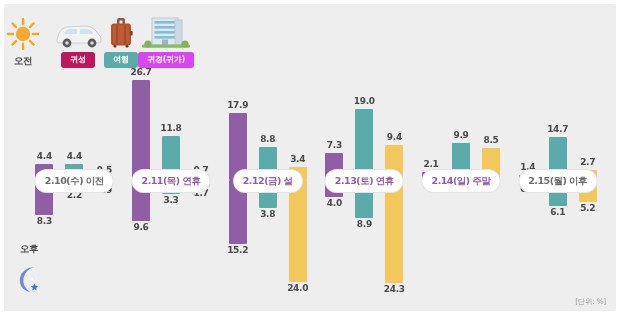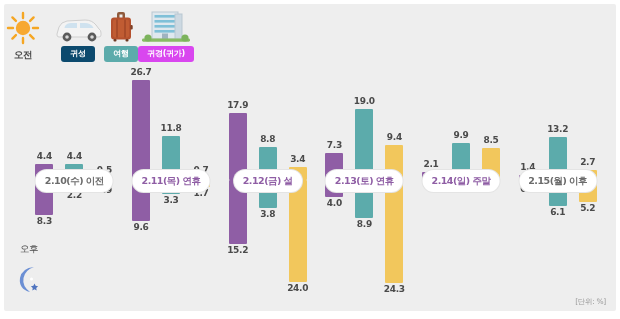--- a/index.html
+++ b/index.html
@@ -19,21 +19,21 @@
   #panel{
     position:absolute;
     left:4px;top:4px;
     width:612px;height:307px;
     background:#eeeeee;
     border-radius:2px;
   }
 
   
   #legend{
-    position:absolute;left:6px;top:6px;
+    position:absolute;left:6px;top:12px;
     height:56px;
     display:flex;align-items:flex-end;justify-content:space-between;
   }
   .leg-col{display:flex;flex-direction:column;align-items:center;}
   .leg-icon{height:34px;display:flex;align-items:flex-end;justify-content:center;}
   .leg-pill{
     margin-top:3px;
     color:#ffffff;font-size:8px;font-weight:bold;
     padding:2px 9px 3px;border-radius:3px;
     letter-spacing:-0.3px;white-space:nowrap;
@@ -44,21 +44,21 @@
   }
   #leg-ampm{margin-right:12px;}
   #leg-ampm .leg-icon{align-items:center;height:34px;}
 
   
   #pm-marker{
     position:absolute;left:12px;top:243px;
     display:flex;flex-direction:column;align-items:center;
   }
   #pm-marker .pm-txt{
-    font-size:9.5px;font-weight:normal;color:#4a4a4a;letter-spacing:-0.4px;
+    font-size:9.5px;font-weight:bold;color:#4a4a4a;letter-spacing:-0.4px;
     margin-bottom:8px;
   }
 
   
   #chart{
     position:absolute;
     left:26px;top:66px;
     width:580px;height:232px;
   }
   .group{
@@ -136,21 +136,21 @@
         <svg width="52" height="30" viewBox="0 0 52 30">
           <path d="M5 21 L7 14 Q9 9 15 8 L33 7 Q40 7 44 12 L47 16 Q49 17 49 20 L49 22 Q49 24 47 24 L7 24 Q5 24 5 22 Z" fill="#f3f3f3" stroke="#cfcfcf" stroke-width="1"></path>
           <path d="M13 13 Q15 10 19 10 L25 10 L25 15 L12.5 15 Z" fill="#cfe2ef"></path>
           <path d="M28 10 L33 10 Q38 10 41 14 L41.5 15 L28 15 Z" fill="#cfe2ef"></path>
           <circle cx="15" cy="24" r="4.4" fill="#5a5a5a"></circle>
           <circle cx="15" cy="24" r="1.8" fill="#d8d8d8"></circle>
           <circle cx="40" cy="24" r="4.4" fill="#5a5a5a"></circle>
           <circle cx="40" cy="24" r="1.8" fill="#d8d8d8"></circle>
         </svg>
       </div>
-      <div class="leg-pill" style="background:#0c4a6e">귀성</div>
+      <div class="leg-pill" style="background:#be185d">귀성</div>
     </div>
 
     <div class="leg-col">
       <div class="leg-icon">
         <svg width="34" height="32" viewBox="0 0 34 32">
           <path d="M13 3 Q13 1 15 1 L19 1 Q21 1 21 3 L21 7 L18.5 7 L18.5 3.6 L15.5 3.6 L15.5 7 L13 7 Z" fill="#8f5a3c"></path>
           <rect x="7" y="6.5" width="20" height="22" rx="3" fill="#b4512e"></rect>
           <rect x="9" y="8.5" width="16" height="18" rx="2" fill="#c05c33"></rect>
           <rect x="12.2" y="8.5" width="1.6" height="18" fill="#a24727"></rect>
           <rect x="20.2" y="8.5" width="1.6" height="18" fill="#a24727"></rect>
@@ -336,21 +336,21 @@
         </div>
         <div class="glabel" style="color: rgb(143, 94, 165);">2.14(일) 주말</div>
       </div>
       <div class="group" style="left: 483.333px; width: 96.6667px;">
         <div class="half up">
           <div class="barwrap">
             <div class="vlab">1.4</div>
             <div class="bar" style="background: rgb(143, 94, 165); height: 5.24345px;"></div>
           </div>
           <div class="barwrap">
-            <div class="vlab">13.2</div>
+            <div class="vlab">14.7</div>
             <div class="bar" style="background: rgb(92, 171, 171); height: 43.0712px;"></div>
           </div>
           <div class="barwrap">
             <div class="vlab">2.7</div>
             <div class="bar" style="background: rgb(242, 199, 92); height: 10.1124px;"></div>
           </div>
         </div>
         <div class="half dn">
           <div class="barwrap">
             <div class="bar" style="background: rgb(143, 94, 165); height: 2.54321px;"></div>

